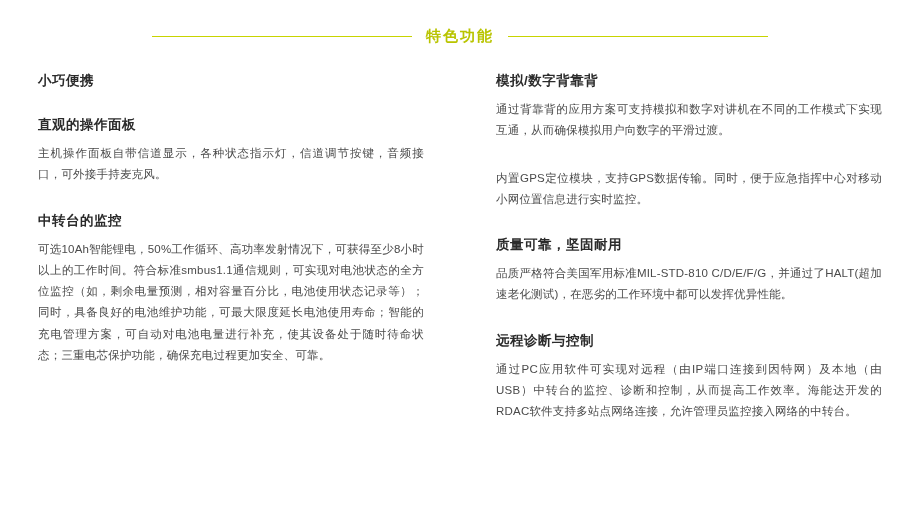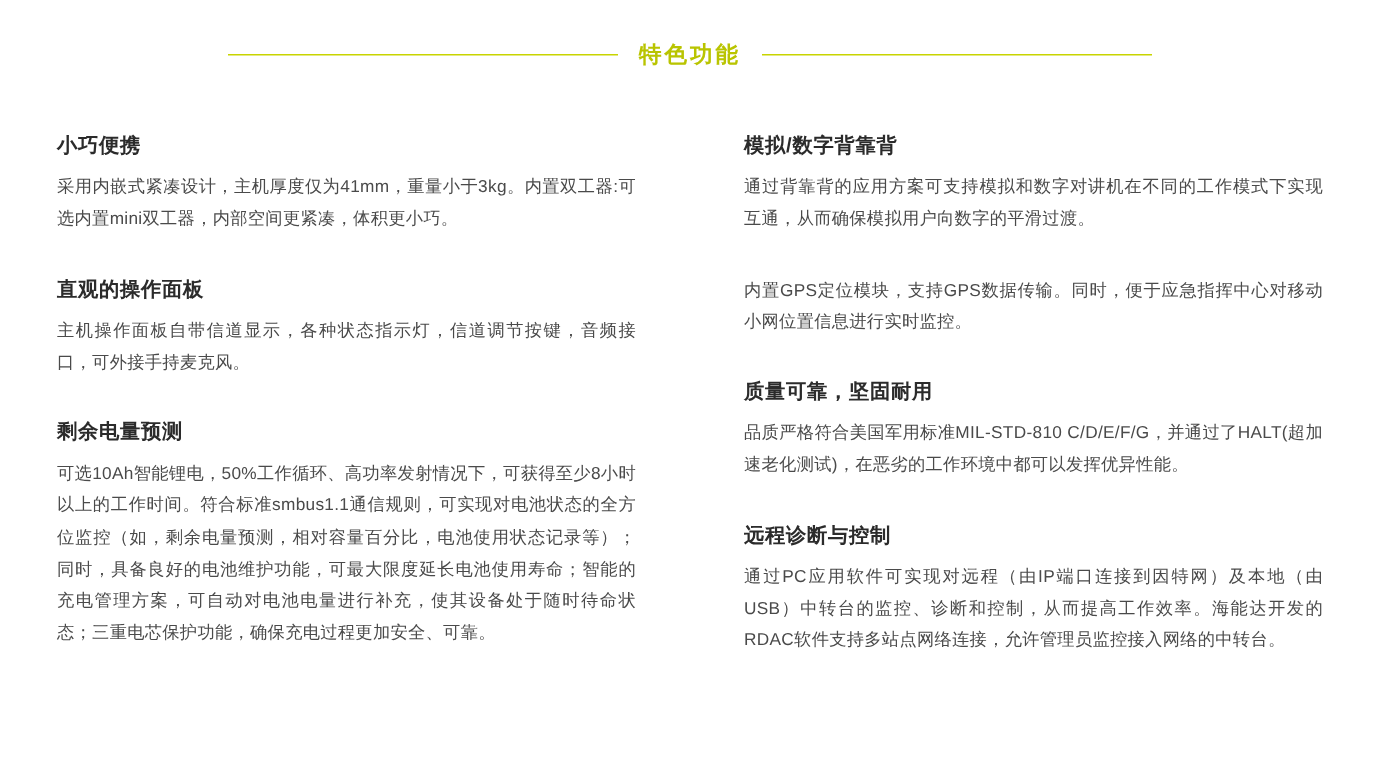--- a/index.html
+++ b/index.html
@@ -56,21 +56,21 @@
   .col {
     flex: 1 1 0;
     min-width: 0;
   }
   .col.right { padding-left: 12px; }
 
   .block { margin-bottom: 26px; }
   .block:last-child { margin-bottom: 0; }
 
   .block h3 {
-    margin: 16px 0 9px 0;
+    margin: 0 0 9px 0;
     font-size: 13.5px;
     font-weight: bold;
     color: #2b2b2b;
     letter-spacing: 0.5px;
   }
   .block p {
     margin: 0;
     font-size: 11.5px;
     line-height: 1.85;
     color: #4a4a4a;
@@ -88,31 +88,30 @@
     <div class="title">特色功能</div>
     <div class="rule right"></div>
   </div>
 
   <div class="columns">
 
     <div class="col left">
 
       <div class="block">
         <h3>小巧便携</h3>
-        <p>采用内嵌式紧凑设计，主机厚度仅为41mm，重量小于3kg。内置双工器:可选内置mini双工器，内部空间更紧凑，体积更小巧。</p>
       </div>
 
 
       <div class="block">
         <h3>直观的操作面板</h3>
         <p>主机操作面板自带信道显示，各种状态指示灯，信道调节按键，音频接口，可外接手持麦克风。</p>
       </div>
 
       <div class="block">
-        <h3>剩余电量预测</h3>
+        <h3>中转台的监控</h3>
         <p>可选10Ah智能锂电，50%工作循环、高功率发射情况下，可获得至少8小时以上的工作时间。符合标准smbus1.1通信规则，可实现对电池状态的全方位监控（如，剩余电量预测，相对容量百分比，电池使用状态记录等）；同时，具备良好的电池维护功能，可最大限度延长电池使用寿命；智能的充电管理方案，可自动对电池电量进行补充，使其设备处于随时待命状态；三重电芯保护功能，确保充电过程更加安全、可靠。</p>
       </div>
 
     </div>
 
     <div class="col right">
 
       <div class="block">
         <h3>模拟/数字背靠背</h3>
         <p>通过背靠背的应用方案可支持模拟和数字对讲机在不同的工作模式下实现互通，从而确保模拟用户向数字的平滑过渡。</p>

